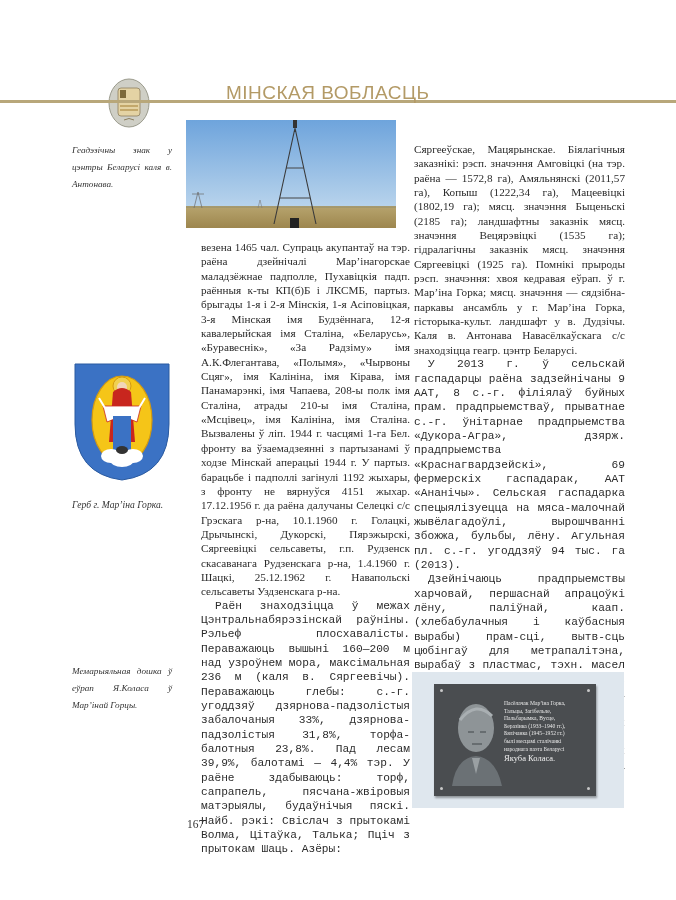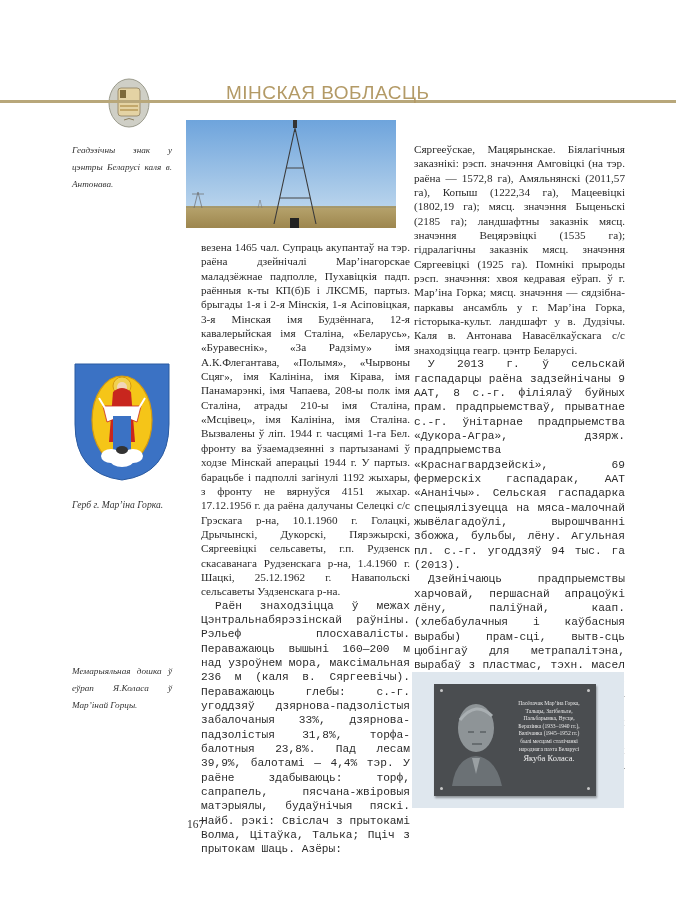--- a/index.html
+++ b/index.html
@@ -28,21 +28,21 @@
   .col .ind { text-indent: 14px; font-family: Liberation Mono, monospace; }
   .col-left { left: 201px; top: 240px; width: 209px; }
   .col-right { left: 414px; top: 124px; width: 211px; margin-top: 18px; }
 
   .page-num { position: absolute; left: 187px; top: 818px; font-size: 11.5px; color: #333; }
 
   
   .photo2 { position: absolute; left: 412px; top: 672px; width: 212px; height: 136px; background: #dfe7ee; overflow: hidden; }
   .plaque { position: absolute; left: 22px; top: 12px; width: 162px; height: 112px; background: #4a4d50;
             box-shadow: 1px 2px 2px rgba(0,0,0,0.35); }
-  .plaque-text { position: absolute; left: 70px; top: 16px; width: 90px; text-align: center; font-size: 5.6px;
+  .plaque-text { position: absolute; left: 70px; top: 16px; width: 90px; font-size: 5.6px;
                  line-height: 7.6px; color: #e8e8e8; }
   .plaque-name { display: block; font-size: 8.5px; margin-top: 2px; color: #f2f2f2; }
   .rivet { position: absolute; width: 3px; height: 3px; border-radius: 50%; background: #c8c8c8; }
 </style>
 </head>
 <body>
 
 <svg class="emblem" viewBox="0 0 42 50">
   <ellipse cx="21" cy="25" rx="20" ry="24" fill="#cfcfc6" stroke="#9a9a8c" stroke-width="1"></ellipse>
   <rect x="10" y="10" width="22" height="28" rx="3" fill="#e4d3a4" stroke="#8d7f5d" stroke-width="0.8"></rect>

